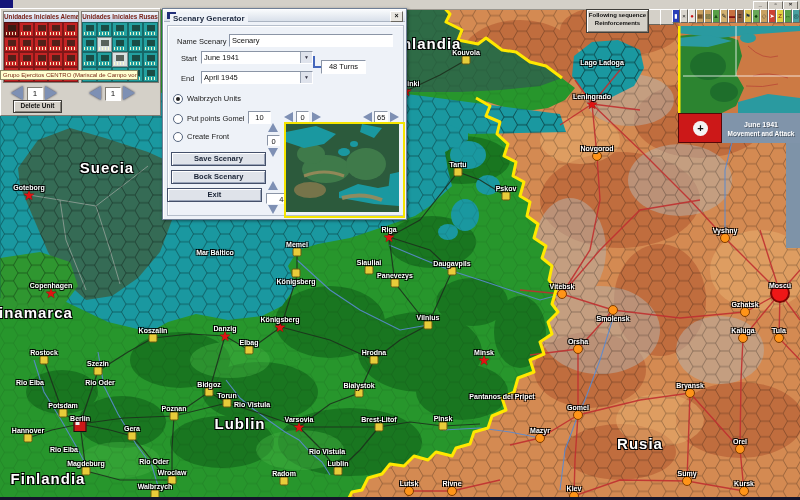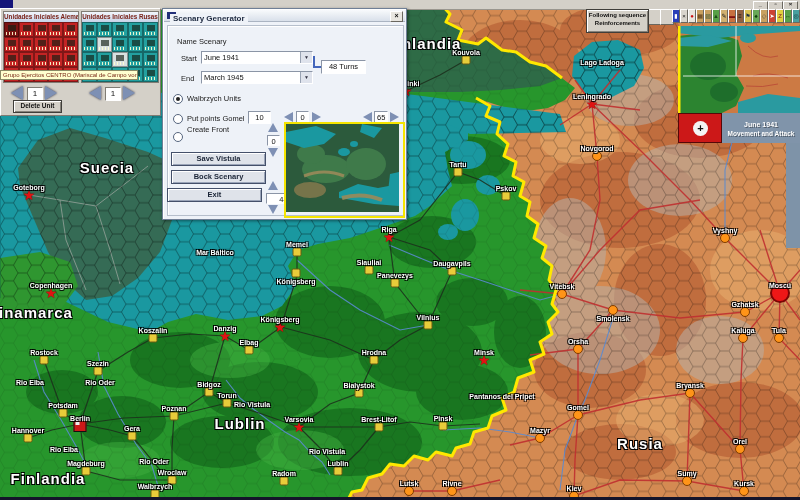--- a/index.html
+++ b/index.html
@@ -693,65 +693,66 @@
 
   <div class="abs" id="dialog">
     <div id="dlg-titlebar">
       <div id="dlg-icon"></div>
       <div id="dlg-close">×</div>
     </div>
     <div id="groupbox"></div>
     <div id="groupbox-title">Scenary Generator</div>
 
     <div class="dlbl" style="left:14px;top:28px">Name Scenary</div>
+    <div class="dinput" style="left:66px;top:25px;width:164px;height:13px">Scenary</div>
 
     <div class="dlbl" style="left:18px;top:45px">Start</div>
     <div class="dselect" style="left:38px;top:42px;width:112px;height:13px">
       <span class="val">June 1941</span>
       <span class="dd">▼</span>
     </div>
     <div class="conn" style="left:150px;top:47px;width:2px;height:12px"></div>
     <div class="conn" style="left:150px;top:57px;width:8px;height:2px"></div>
     <div class="dinput" style="left:158px;top:51px;width:45px;height:14px;text-align:center;line-height:12px">48 Turns</div>
 
     <div class="dlbl" style="left:18px;top:65px">End</div>
     <div class="dselect" style="left:38px;top:62px;width:112px;height:13px">
-      <span class="val">March 1945</span>
+      <span class="val">April 1945</span>
       <span class="dd">▼</span>
     </div>
 
     <div class="radio-row sel">
       <div class="radio" style="left:10px;top:85px"></div>
       <div class="dlbl" style="left:24px;top:85px">Walbrzych Units</div>
     </div>
     <div class="radio-row">
       <div class="radio" style="left:10px;top:105px"></div>
       <div class="dlbl" style="left:24px;top:105px">Put points Gomel</div>
       <div class="dinput" style="left:85px;top:102px;width:23px;height:13px;text-align:center">10</div>
     </div>
     <div class="radio-row">
       <div class="radio" style="left:10px;top:123px"></div>
-      <div class="dlbl" style="left:24px;top:116px">Create Front</div>
+      <div class="dlbl" style="left:24px;top:123px">Create Front</div>
     </div>
 
     <div class="tri l" style="left:121px;top:103px"></div>
     <div class="dinput" style="left:133px;top:102px;width:13px;height:12px;text-align:center">0</div>
     <div class="tri r" style="left:149px;top:103px"></div>
     <div class="tri l" style="left:200px;top:103px"></div>
     <div class="dinput" style="left:211px;top:102px;width:14px;height:12px;text-align:center">65</div>
     <div class="tri r" style="left:227px;top:103px"></div>
 
     <div class="tri u" style="left:105px;top:114px"></div>
     <div class="dinput" style="left:104px;top:126px;width:13px;height:11px;text-align:center">0</div>
     <div class="tri d" style="left:105px;top:139px"></div>
     <div class="tri u" style="left:105px;top:172px"></div>
     <div class="dinput" style="left:103px;top:184px;width:35px;height:11px;text-align:center">44</div>
     <div class="tri d" style="left:105px;top:196px"></div>
 
-    <div class="dbtn" style="left:8px;top:143px">Save Vistula</div>
+    <div class="dbtn" style="left:8px;top:143px">Save Scenary</div>
     <div class="dbtn" style="left:8px;top:161px">Bock Scenary</div>
     <div class="dbtn" style="left:4px;top:179px">Exit</div>
 
     <div id="dlg-minimap">
       <svg width="113" height="88" style="display:block">
         <rect width="113" height="88" fill="#2c5a3c"></rect>
         <g fill="#3f7a4a">
             <ellipse cx="40" cy="45" rx="24" ry="14"></ellipse>
             <ellipse cx="80" cy="40" rx="20" ry="16"></ellipse>
             <ellipse cx="25" cy="30" rx="14" ry="10"></ellipse>

